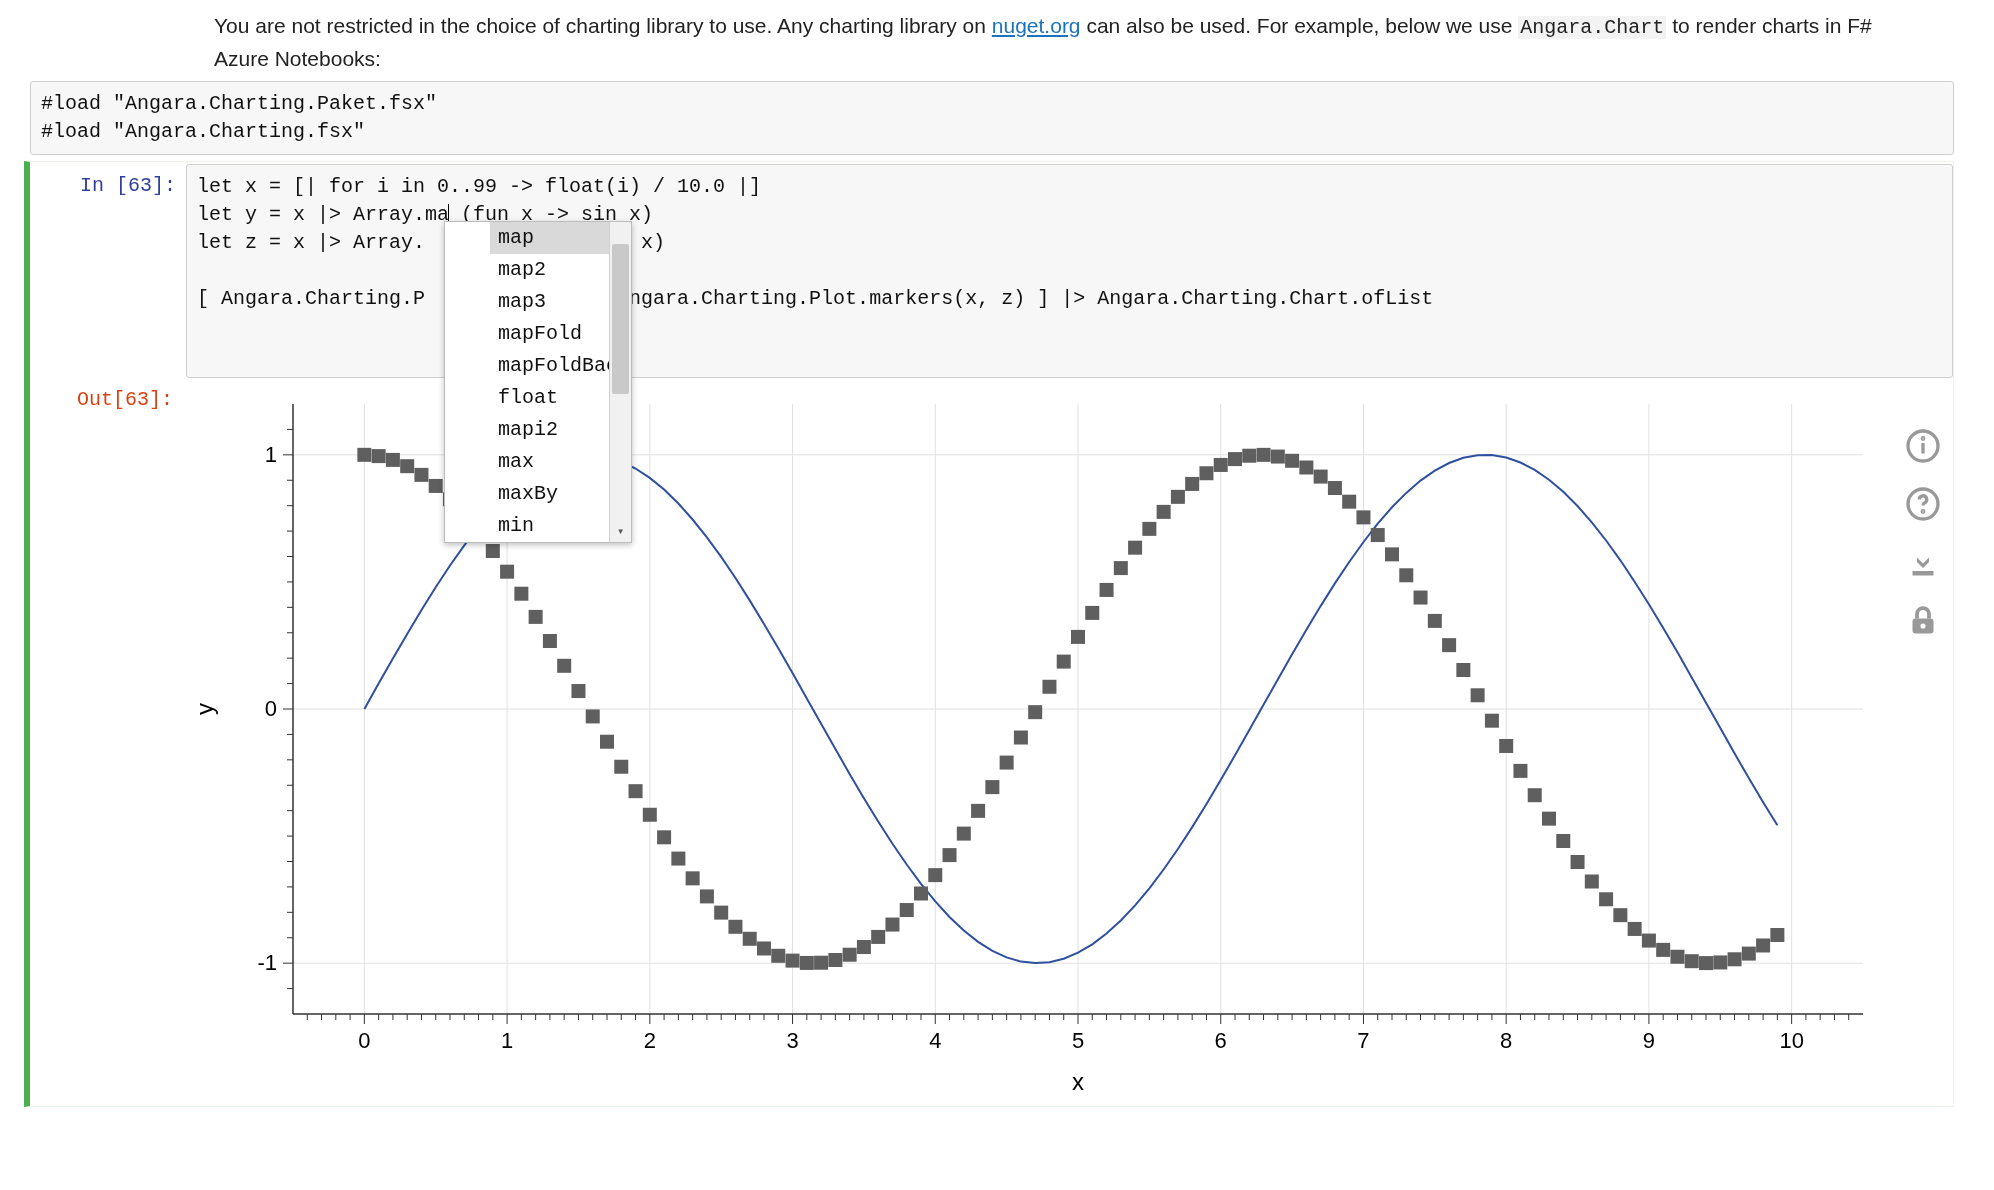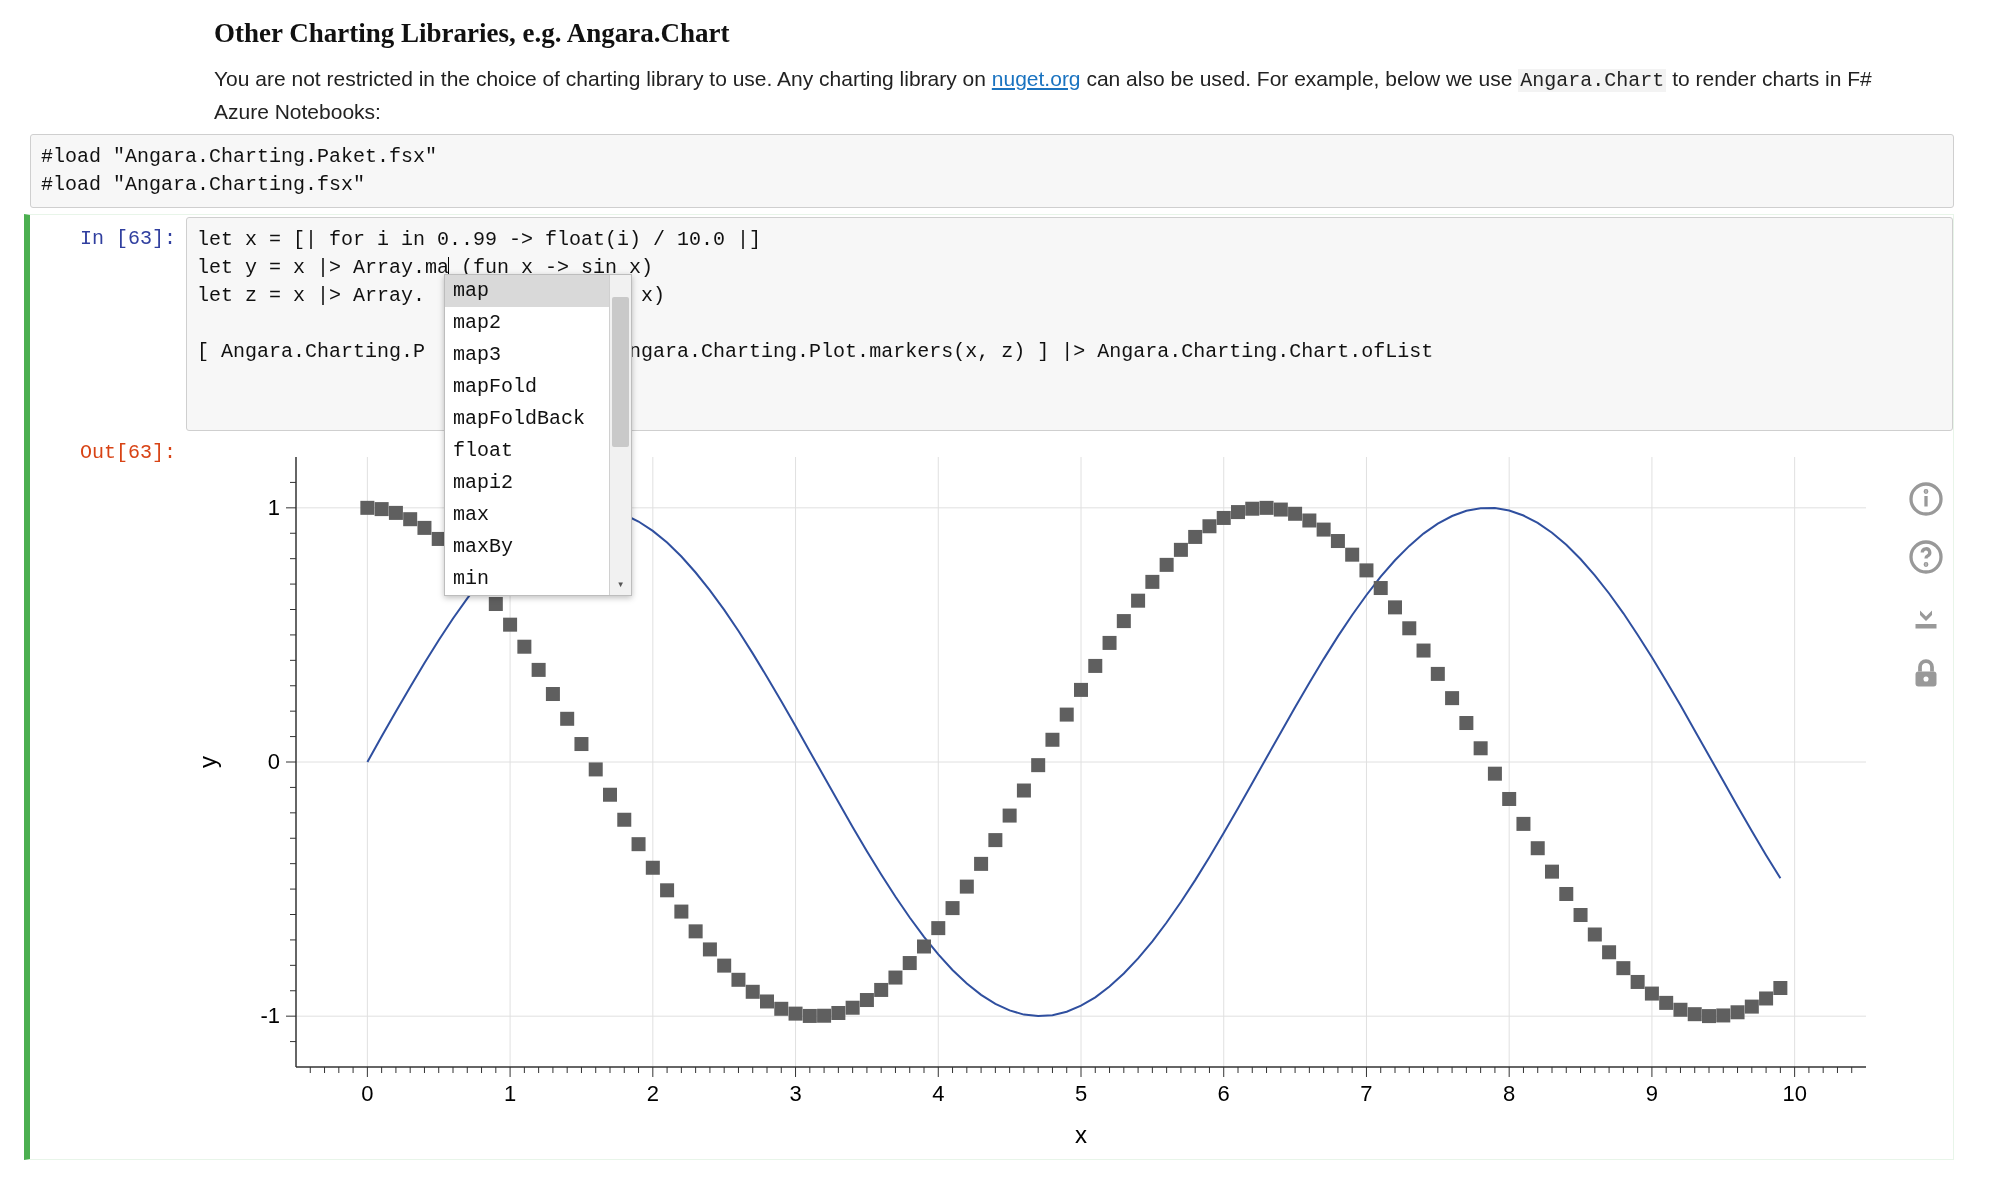--- a/index.html
+++ b/index.html
@@ -52,21 +52,21 @@
     font-size: 20px;
     padding: 0 2px;
   }
   
   .cell {
     display: flex;
     border-left: 6px solid transparent;
     padding: 2px 0;
     margin: 4px 0 0 0;
   }
-  .cell.selected { border-left-color: var(--sel-green); border-top:1px solid #e8f5e9; border-bottom:1px solid #e8f5e9; border-right:1px solid #e8f5e9;}
+  .cell.selected { border-left-color: var(--sel-green); border-top:1px solid #e8f5e9; border-bottom:1px solid #e8f5e9; border-right:1px solid #e8f5e9;align-items:flex-end;}
   .prompt {
     width: 156px;
     flex: 0 0 156px;
     text-align: right;
     padding: 10px 10px 0 0;
     font-family: var(--font-mono);
     font-size: 20px;
   }
   .prompt.in  { color: var(--prompt-in); }
   .prompt.out { color: var(--prompt-out); }
@@ -96,21 +96,21 @@
     left: 257px; top: 56px;
     background: #fff;
     border: 1px solid #bdbdbd;
     box-shadow: 0 2px 6px rgba(0,0,0,.25);
     font-family: var(--font-mono);
     font-size: 20px;
     width: 188px;
     z-index: 10;
     display:flex;
   }
-  .ac-list { flex:1; overflow:hidden; }
+  .ac-list { flex:1; overflow:hidden;margin-left:45px; }
   .ac-item { padding: 2px 8px; white-space:nowrap; cursor:pointer;}
   .ac-item.sel { background: #d9d9d9; }
   .ac-scroll {
     width: 22px;
     background:#f1f1f1;
     border-left:1px solid #d0d0d0;
     position:relative;
   }
   .ac-scroll .arrow { height:20px; text-align:center; font-size:12px; color:#555; line-height:20px; cursor:pointer;}
   .ac-scroll .thumb { position:absolute; left:2px; right:2px; top:22px; height:150px; background:#c9c9c9; border-radius:2px;}
@@ -135,21 +135,20 @@
   }
   .tool-btn svg { stroke: var(--toolbar); fill:none; stroke-width:2.2; }
   .tool-btn.fill svg { fill: var(--toolbar); stroke:none;}
 </style>
 </head>
 <body>
 
 <div class="page">
 
   <div class="text-block">
-    <h3 class="section-title">Other Charting Libraries, e.g. Angara.Chart</h3>
     <p class="body">
       <span>You are not restricted in the choice of charting library to use. Any charting library on </span>
       <a href="#" class="link">nuget.org</a>
       <span> can also be used. For example, below we use </span>
       <code class="inline">Angara.Chart</code>
       <span> to render charts in F# Azure Notebooks:</span>
     </p>
   </div>
 
   <div class="cell">

